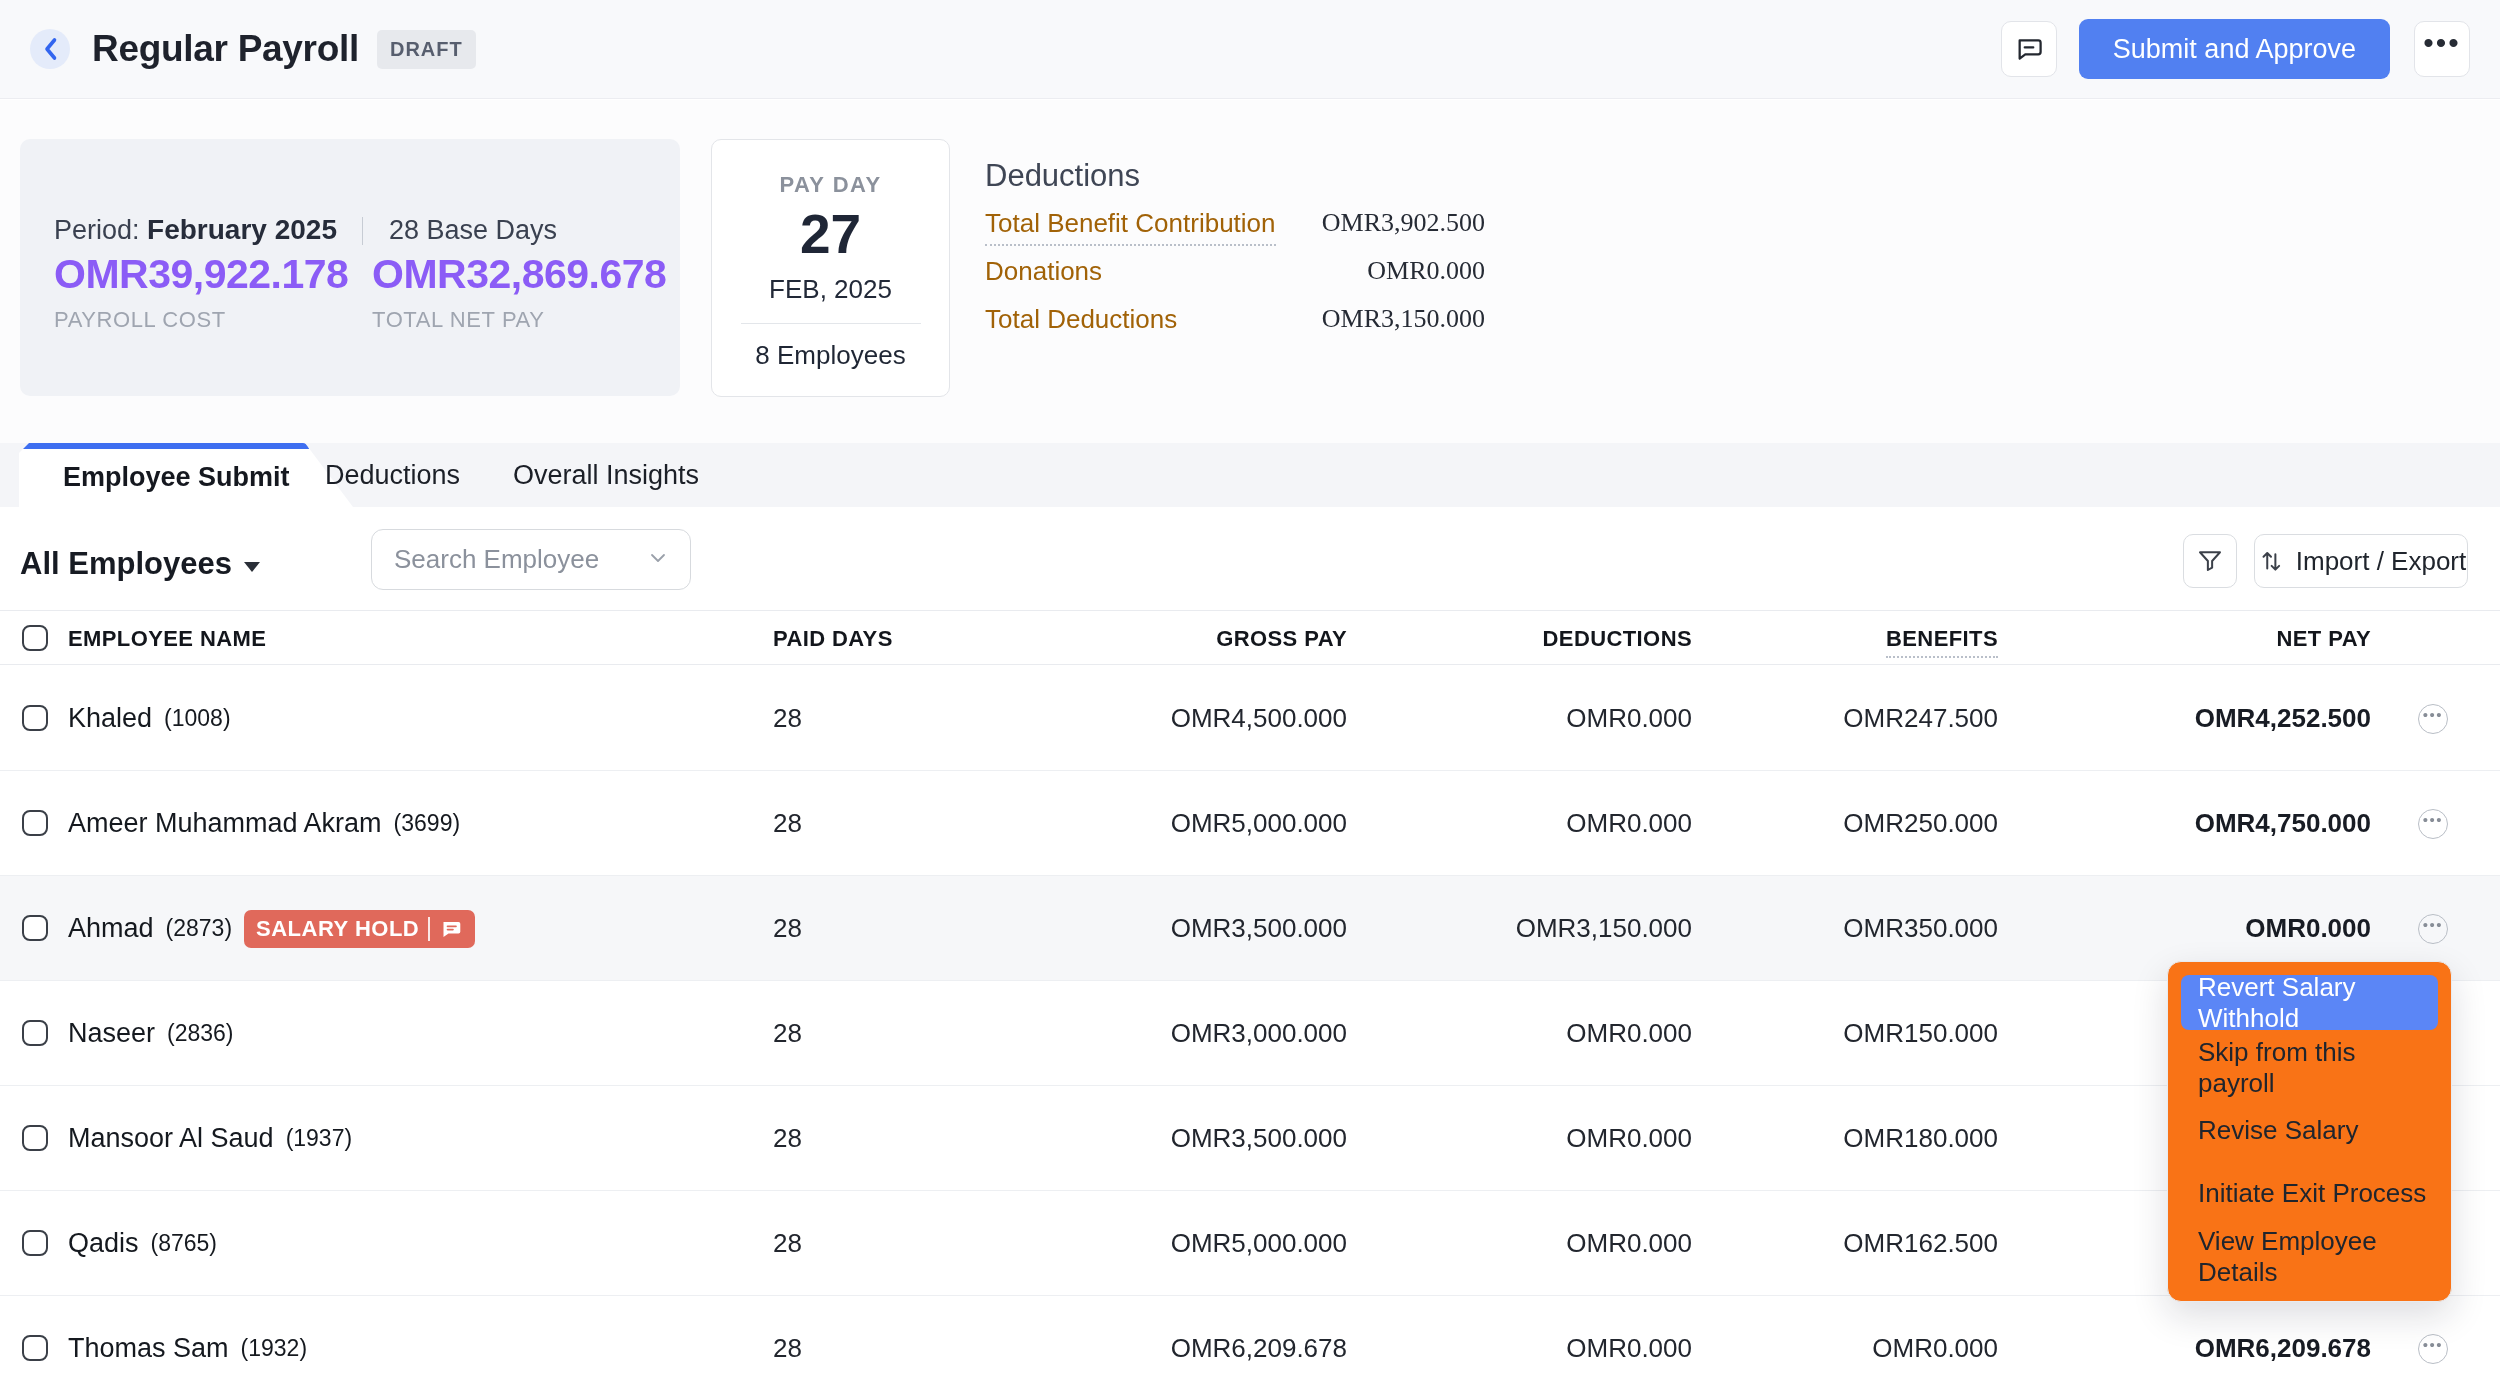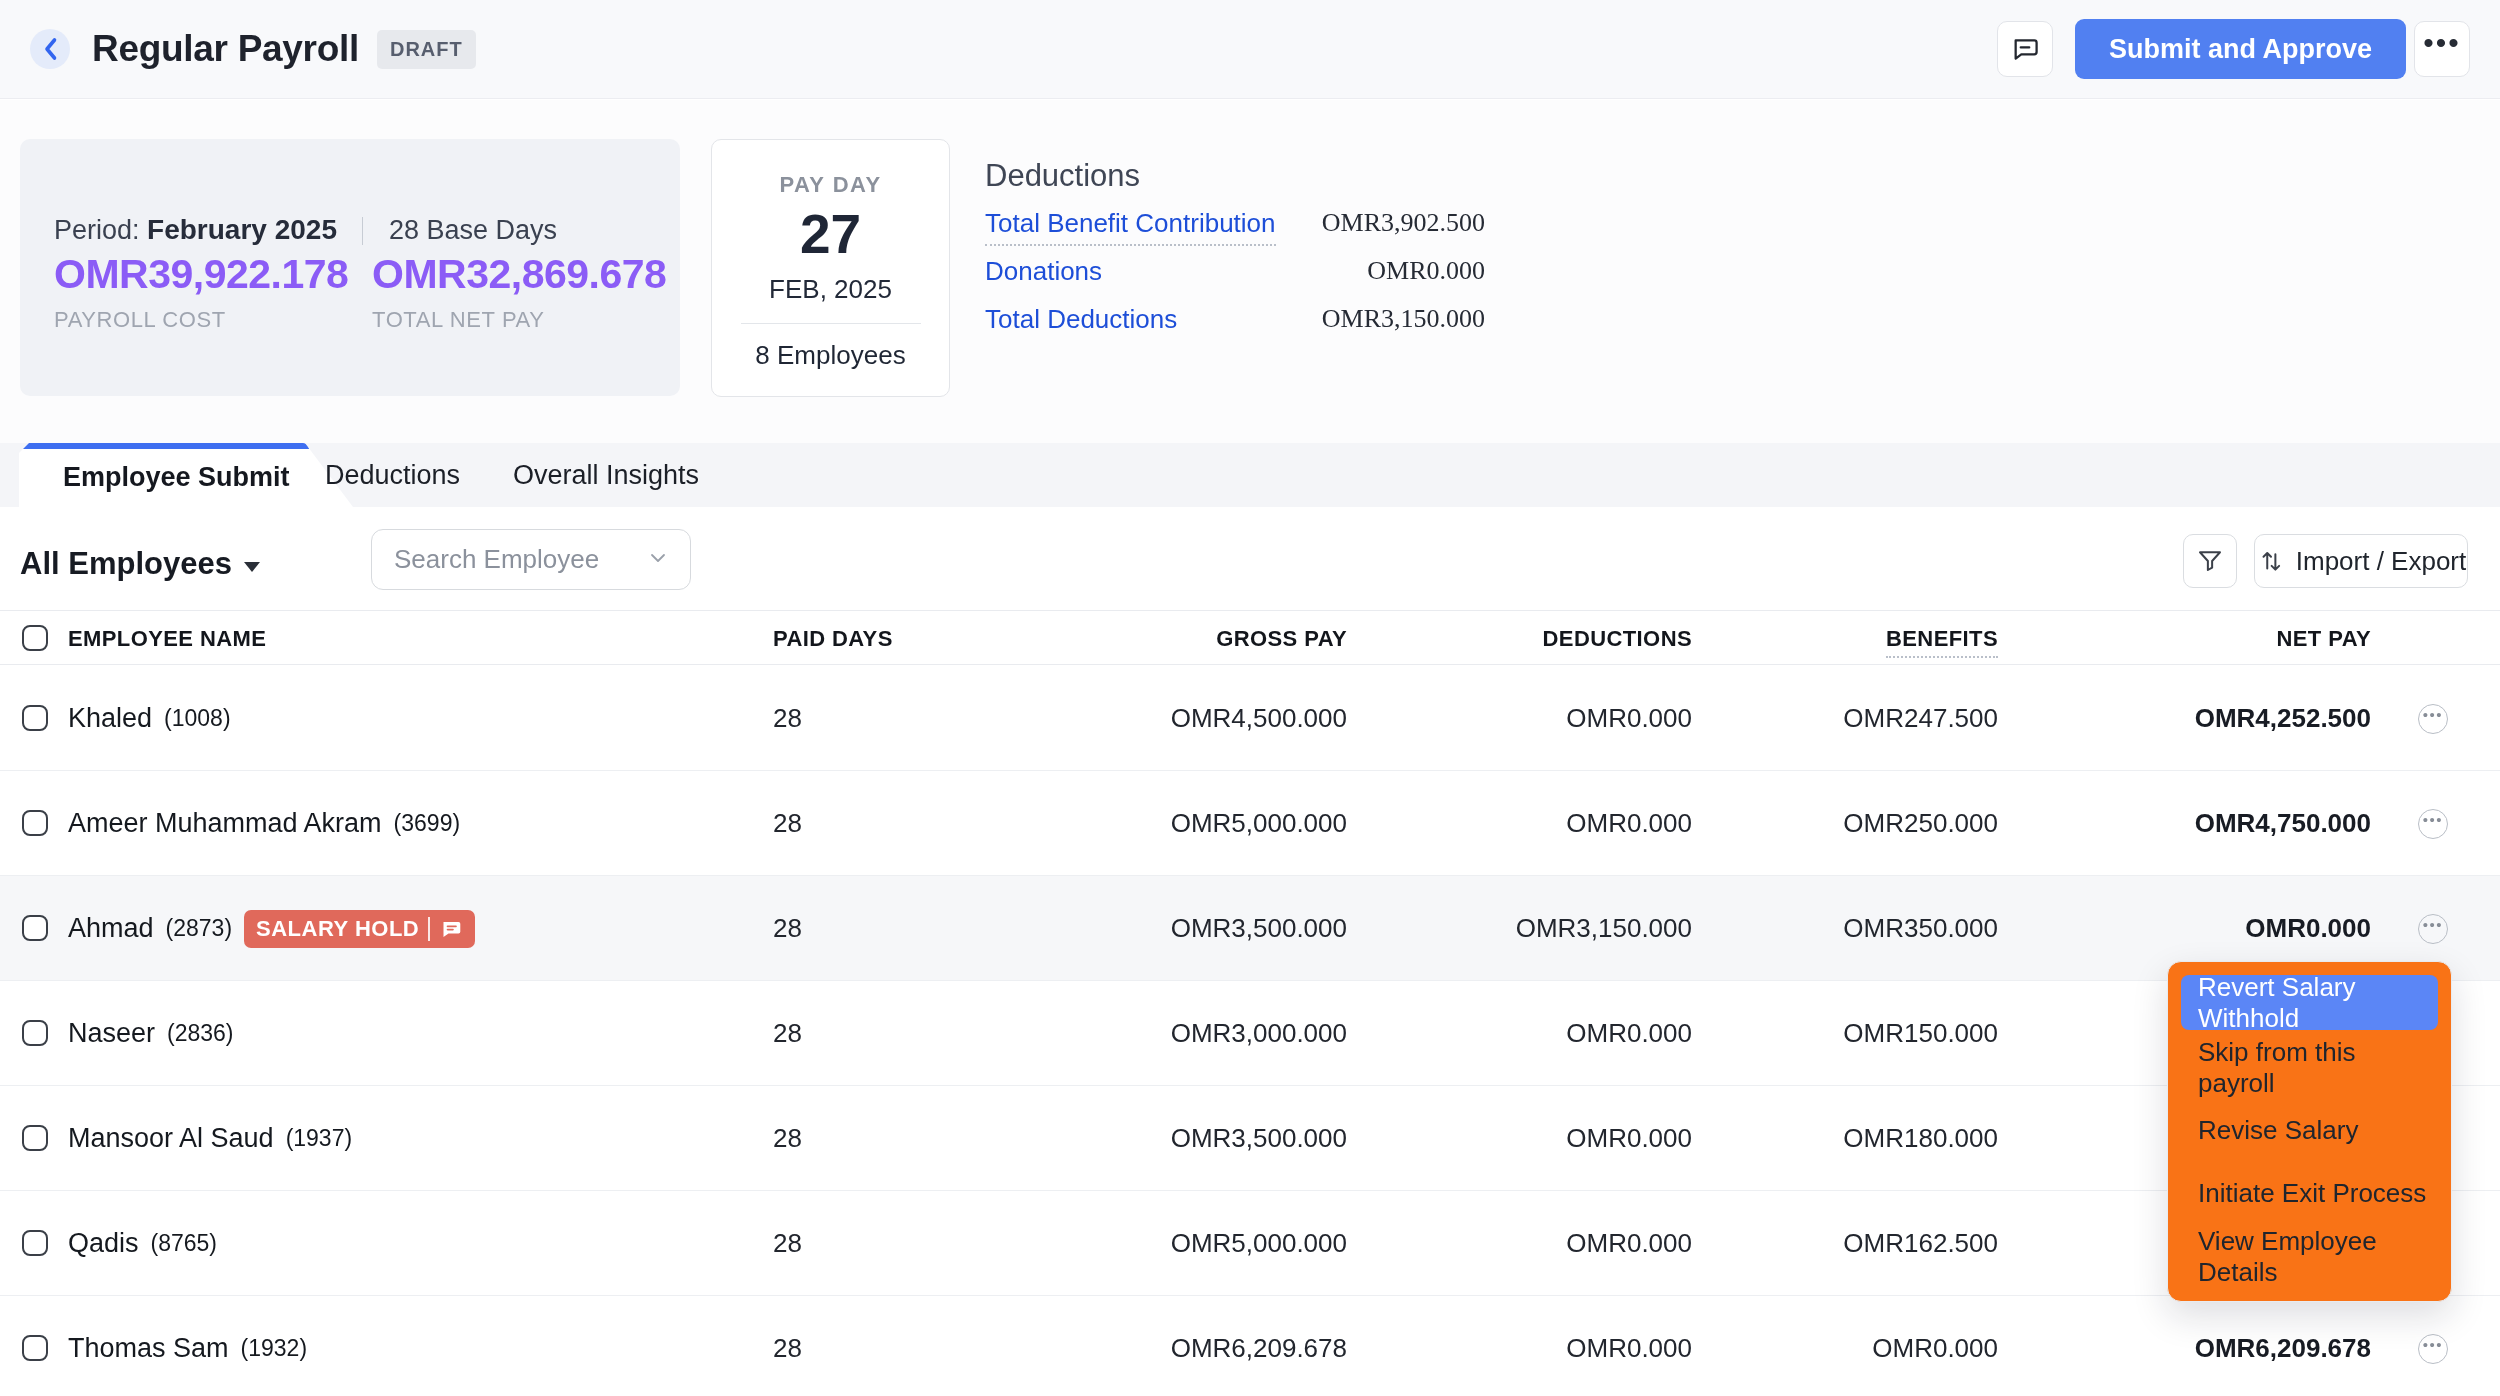--- a/index.html
+++ b/index.html
@@ -13,21 +13,21 @@
               align-items:center; justify-content:center; margin-right:22px; cursor:pointer; }
   .back-btn svg { display:block; }
   .page-title { font-size:37px; font-weight:700; color:#1e222c; margin-right:18px; letter-spacing:-0.3px; }
   .draft-badge { background:#e7e9ed; color:#575e6e; font-size:20px; font-weight:700; letter-spacing:1px;
                  padding:8px 13px; border-radius:5px; }
   .topbar-spacer { flex:1; }
   .icon-btn { width:56px; height:56px; background:#fff; border:1px solid #e2e4e9; border-radius:10px;
               display:flex; align-items:center; justify-content:center; cursor:pointer; }
   .comment-btn { margin-right:22px; }
   .primary-btn { height:60px; padding:0 34px; background:#5180f1; border:none; border-radius:9px;
-                 color:#fff; font-size:27px; font-weight:700; font-family:inherit; margin-right:8px; cursor:pointer; }
+                 color:#fff; font-size:27px; font-weight:400; font-family:inherit; margin-right:24px; cursor:pointer; }
   .more-dots { font-size:30px; letter-spacing:2px; color:#272c35; line-height:20px; margin-top:-12px; }
 
   
   .cards { position:absolute; top:100px; left:0; width:2500px; height:343px; background:#fcfcfd; }
   .summary-card { position:absolute; left:20px; top:39px; width:660px; height:257px;
                   background:#f0f2f6; border-radius:10px; }
   .period-row { position:absolute; left:34px; top:75px; font-size:27px; color:#3a4150; }
   .period-row b { font-weight:700; color:#262c3a; font-size:28px; }
   .vdiv { display:inline-block; width:1px; height:28px; background:#c7ccd4; margin:0 18px; vertical-align:-6px; }
   .metric-value { position:absolute; top:112px; font-size:41px; font-weight:600; color:#8b5cf6; letter-spacing:-0.5px; }
@@ -38,21 +38,21 @@
                  border:1px solid #e3e5e9; border-radius:10px; display:flex; flex-direction:column; align-items:center; }
   .payday-label { margin-top:32px; font-size:22px; font-weight:600; color:#8b919c; letter-spacing:1.5px; }
   .payday-day { margin-top:4px; font-size:55px; font-weight:600; color:#1f2636; }
   .payday-date { margin-top:8px; font-size:26px; color:#222938; }
   .payday-divider { margin-top:18px; width:180px; border-top:1px solid #e3e6ea; }
   .payday-emp { margin-top:16px; font-size:26px; font-weight:500; color:#1f2634; }
 
   .deductions-panel { position:absolute; left:985px; top:0; width:500px; height:343px; }
   .dpanel-title { position:absolute; left:0; top:58px; font-size:31px; font-weight:500; color:#3f4655; }
   .drow { position:absolute; left:0; width:500px; height:36px; }
-  .drow .dlabel { position:absolute; left:0; font-size:26px; color:#1d4ed8; }
+  .drow .dlabel { position:absolute; left:0; font-size:26px; color:#a16207; }
   .drow .dlabel.dashed { border-bottom:2px dotted #b9bfc9; padding-bottom:5px; }
   .drow .dvalue { position:absolute; right:0; font-size:26px; color:#262b35;font-family:Liberation Serif, serif; }
   .dr0 { top:108px; } .dr1 { top:156px; } .dr2 { top:204px; }
 
   
   .tabbar { position:absolute; top:443px; left:0; width:2500px; height:64px; background:#f4f5f8; }
   .tab-active { position:absolute; left:19px; top:0; width:334px; height:64px; background:#fff;
                 clip-path:polygon(0 100%, 0 10px, 10px 0, calc(100% - 48px) 0, 100% 100%); cursor:pointer; }
   .tab-active .bar { position:absolute; top:0; left:0; width:calc(100% - 44px); height:6px;
                      background:#3e6ef0; border-radius:6px 6px 0 0; }

